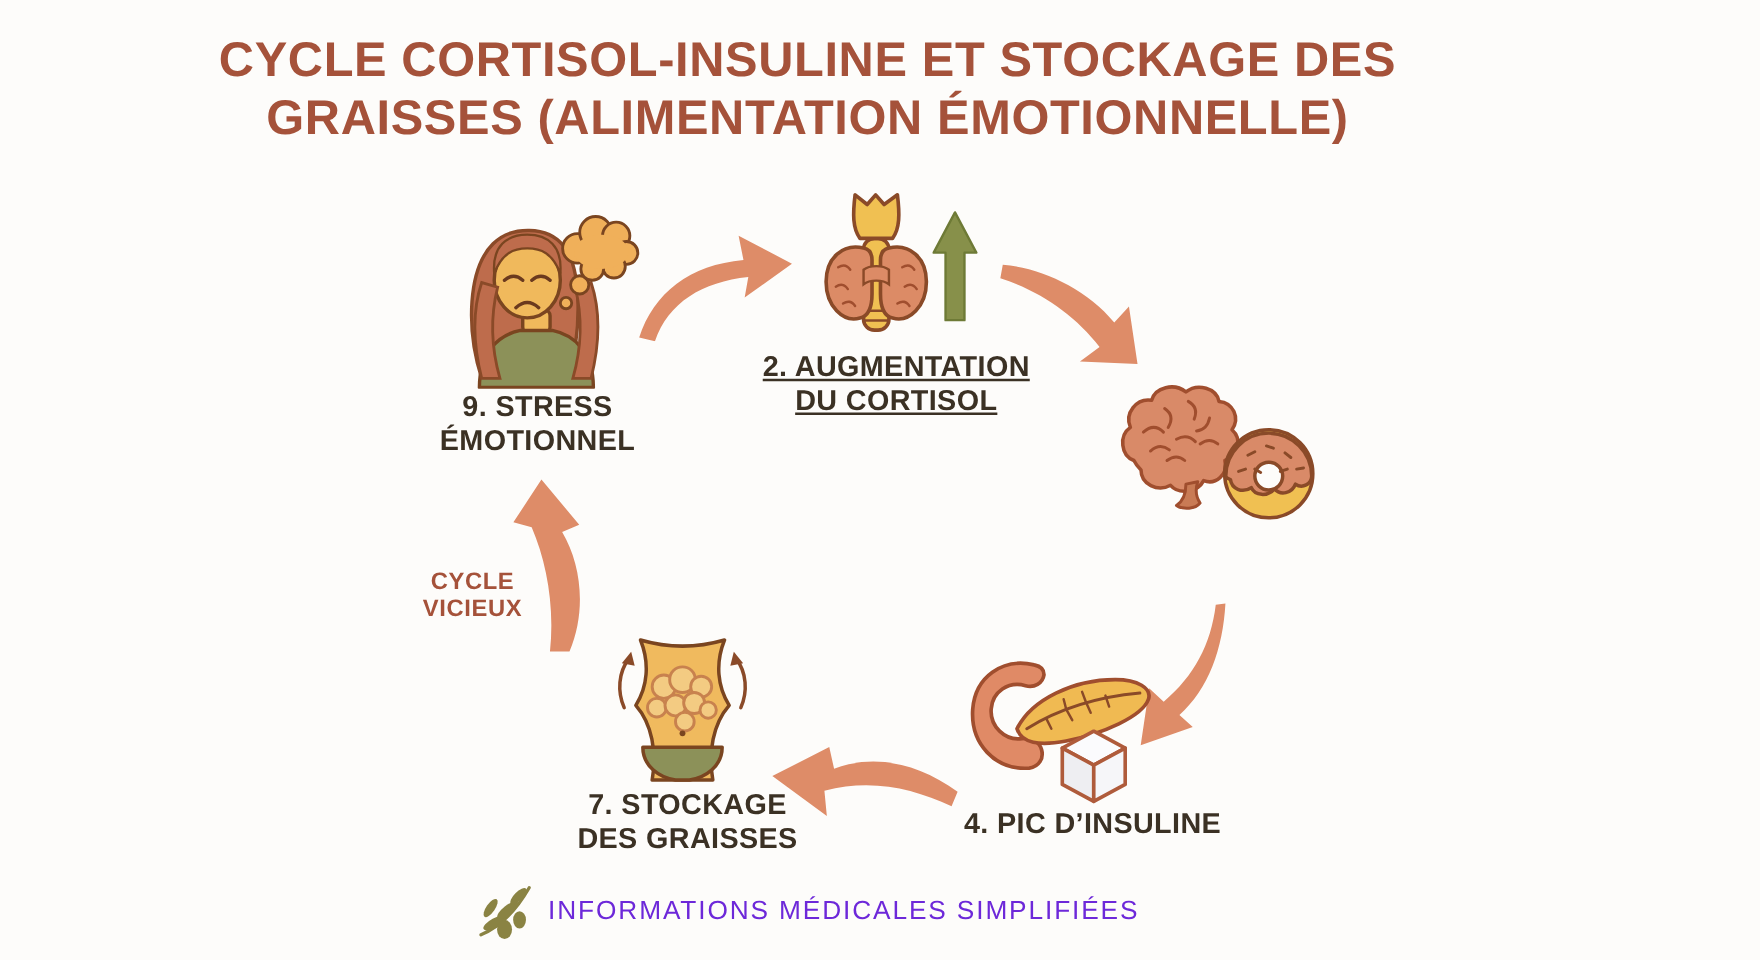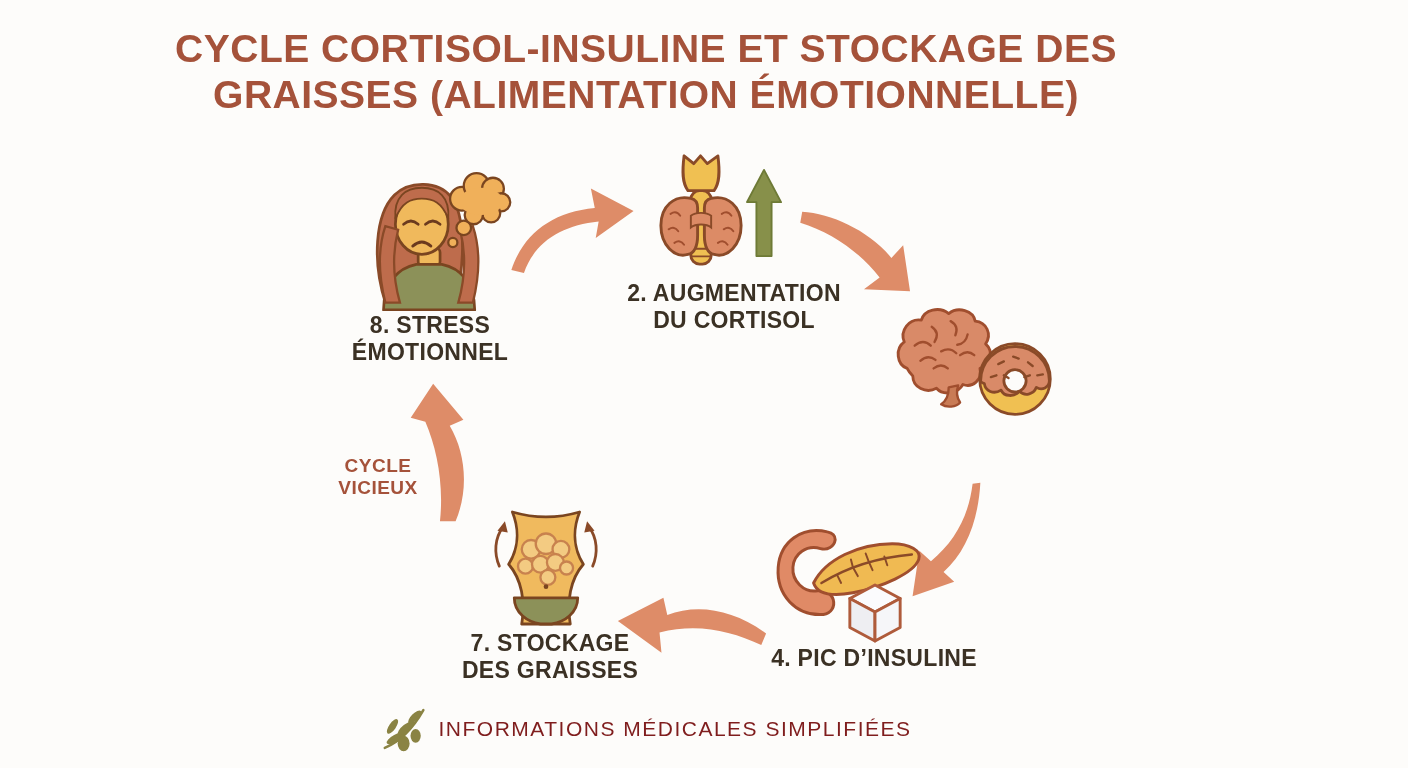--- a/index.html
+++ b/index.html
@@ -15,35 +15,35 @@
   .title{
     position:absolute;top:26px;left:50%;transform:translateX(-50%);
     width:1130px;text-align:center;color:var(--title);
     font-size:39px;font-weight:bold;line-height:1.18;letter-spacing:.5px;
   }
   .step-label{
     position:absolute;text-align:center;color:var(--label);
     font-size:23px;font-weight:bold;line-height:1.17;letter-spacing:.3px;
   }
   .lbl-1{left:332px;top:312px;width:196px;}
-  .lbl-2{left:619px;top:280px;width:230px;}
+  .lbl-2{left:602px;top:280px;width:230px;text-decoration:underline;}
   .lbl-3{left:825px;top:420px;width:280px;}
   .lbl-4{left:742px;top:645px;width:264px;}
   .lbl-5{left:452px;top:630px;width:196px;}
   .center-label{
     position:absolute;left:313px;top:455px;width:130px;text-align:center;
     color:var(--title);font-size:19px;font-weight:bold;line-height:1.15;letter-spacing:.5px;
   }
   .abs{position:absolute;}
   .footer{
     position:absolute;left:50%;top:704px;transform:translateX(-50%);
     display:flex;align-items:center;gap:10px;
   }
   .footer-text{
-    color:#7f1d1d;font-size:21px;letter-spacing:1.5px;white-space:nowrap;
+    color:#6d28d9;font-size:21px;letter-spacing:1.5px;white-space:nowrap;
   }
   svg{display:block;}
 </style>
 </head>
 <body>
 
 <div class="canvas">
 
   <div class="title">CYCLE CORTISOL-INSULINE ET STOCKAGE DES GRAISSES (ALIMENTATION ÉMOTIONNELLE)</div>
 
@@ -61,21 +61,21 @@
     <g fill="#F0B05A" stroke="#7A4520" stroke-width="2.5">
       <circle cx="114" cy="38" r="13"></circle>
         <circle cx="130" cy="24" r="14"></circle>
         <circle cx="148" cy="27" r="12"></circle>
       <circle cx="157" cy="42" r="10"></circle>
         <circle cx="146" cy="54" r="10"></circle>
         <circle cx="127" cy="56" r="10"></circle>
     </g>
     <ellipse cx="135" cy="41" rx="24" ry="15" fill="#F0B05A"></ellipse>
   </svg>
-  <div class="step-label lbl-1">8. STRESS ÉMOTIONNEL</div>
+  <div class="step-label lbl-1">9. STRESS ÉMOTIONNEL</div>
 
   <svg class="abs" style="left:505px;top:176px" width="132" height="97" viewBox="0 0 135 100">
     <path d="M6,97 C18,60 48,37 92,33 L88,13 L132,36 L93,64 L96,47 C58,51 30,68 19,100 Z" fill="#DE8C68"></path>
   </svg>
 
   <svg class="abs" style="left:655px;top:152px" width="92" height="116" viewBox="0 0 95 120">
     <rect x="37" y="40" width="21" height="76" rx="9" fill="#F0C052" stroke="#8A4A28" stroke-width="3"></rect>
     <path d="M38,100 h19 M38,108 h19" stroke="#8A4A28" stroke-width="2"></path>
     <path d="M30,4 C28,20 28,32 34,40 L61,40 C67,32 67,20 65,4 L54,12 L47,4 L40,12 Z" fill="#F0C052" stroke="#8A4A28" stroke-width="3" stroke-linejoin="round"></path>
     <path d="M37,48 C20,44 6,56 6,76 C6,96 20,110 34,106 C42,104 44,96 44,86 L44,58 C44,52 42,49 37,48 Z" fill="#DC8B66" stroke="#8A4A28" stroke-width="3"></path>

